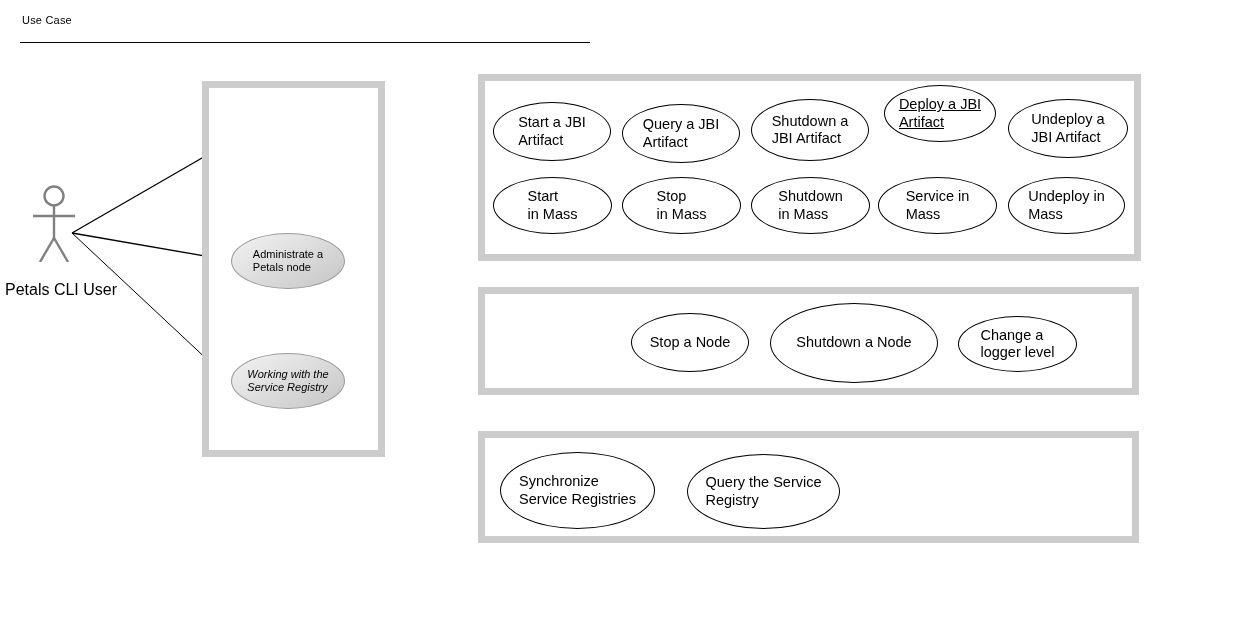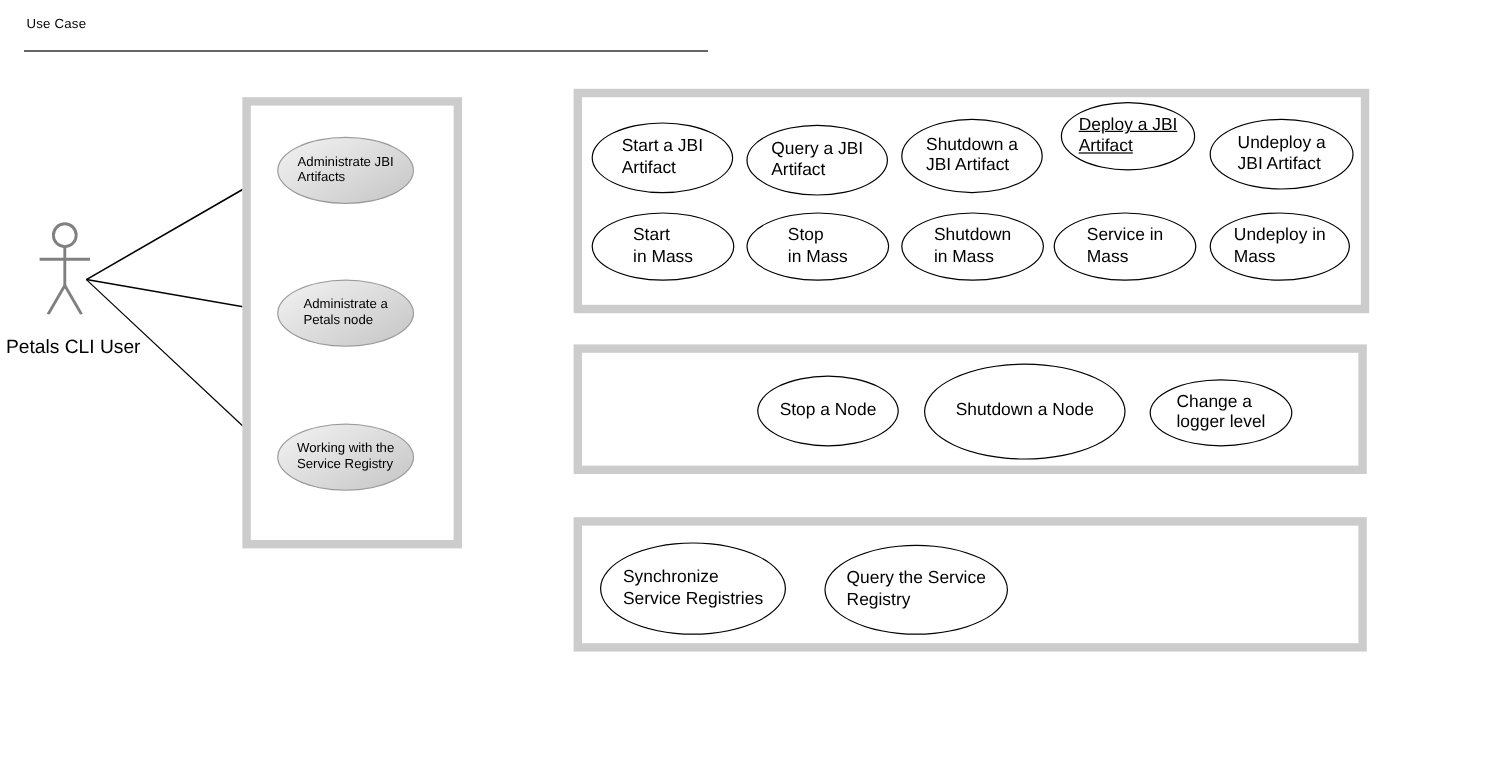--- a/index.html
+++ b/index.html
@@ -119,33 +119,27 @@
     <circle cx="28" cy="14" r="9.5" fill="none" stroke="#808080" stroke-width="2.4"></circle>
     <line x1="28" y1="24" x2="28" y2="57" stroke="#808080" stroke-width="2.4"></line>
     <line x1="7" y1="34" x2="49" y2="34" stroke="#808080" stroke-width="2.4"></line>
     <line x1="28" y1="56" x2="14" y2="80" stroke="#808080" stroke-width="2.4"></line>
     <line x1="28" y1="56" x2="42" y2="80" stroke="#808080" stroke-width="2.4"></line>
   </svg>
   <div class="actor-label">Petals CLI User</div>
 
   <div class="group-box" style="left:202px; top:81px; width:183px; height:376px;">
   </div>
-  <div class="uc shaded" style="left:231px; top:114px; width:114px; height:56px;">
-    <span class="uc-label">
-      <span>Administrate JBI</span><br>
-      <span>Artifacts</span>
-    </span>
-  </div>
   <div class="uc shaded" style="left:231px; top:233px; width:114px; height:56px;">
     <span class="uc-label">
       <span>Administrate a</span><br>
       <span>Petals node</span>
     </span>
   </div>
-  <div class="uc shaded" style="left:231px; top:353px; width:114px; height:56px;">
+  <div class="uc shaded" style="left:231px; top:353px; width:114px; height:56px;font-style:italic;">
     <span class="uc-label">
       <span>Working with the</span><br>
       <span>Service Registry</span>
     </span>
   </div>
 
   <div class="group-box" style="left:478px; top:74px; width:663px; height:187px;">
   </div>
 
   <div class="uc plain" style="left:493px; top:102px; width:118px; height:59px;">

